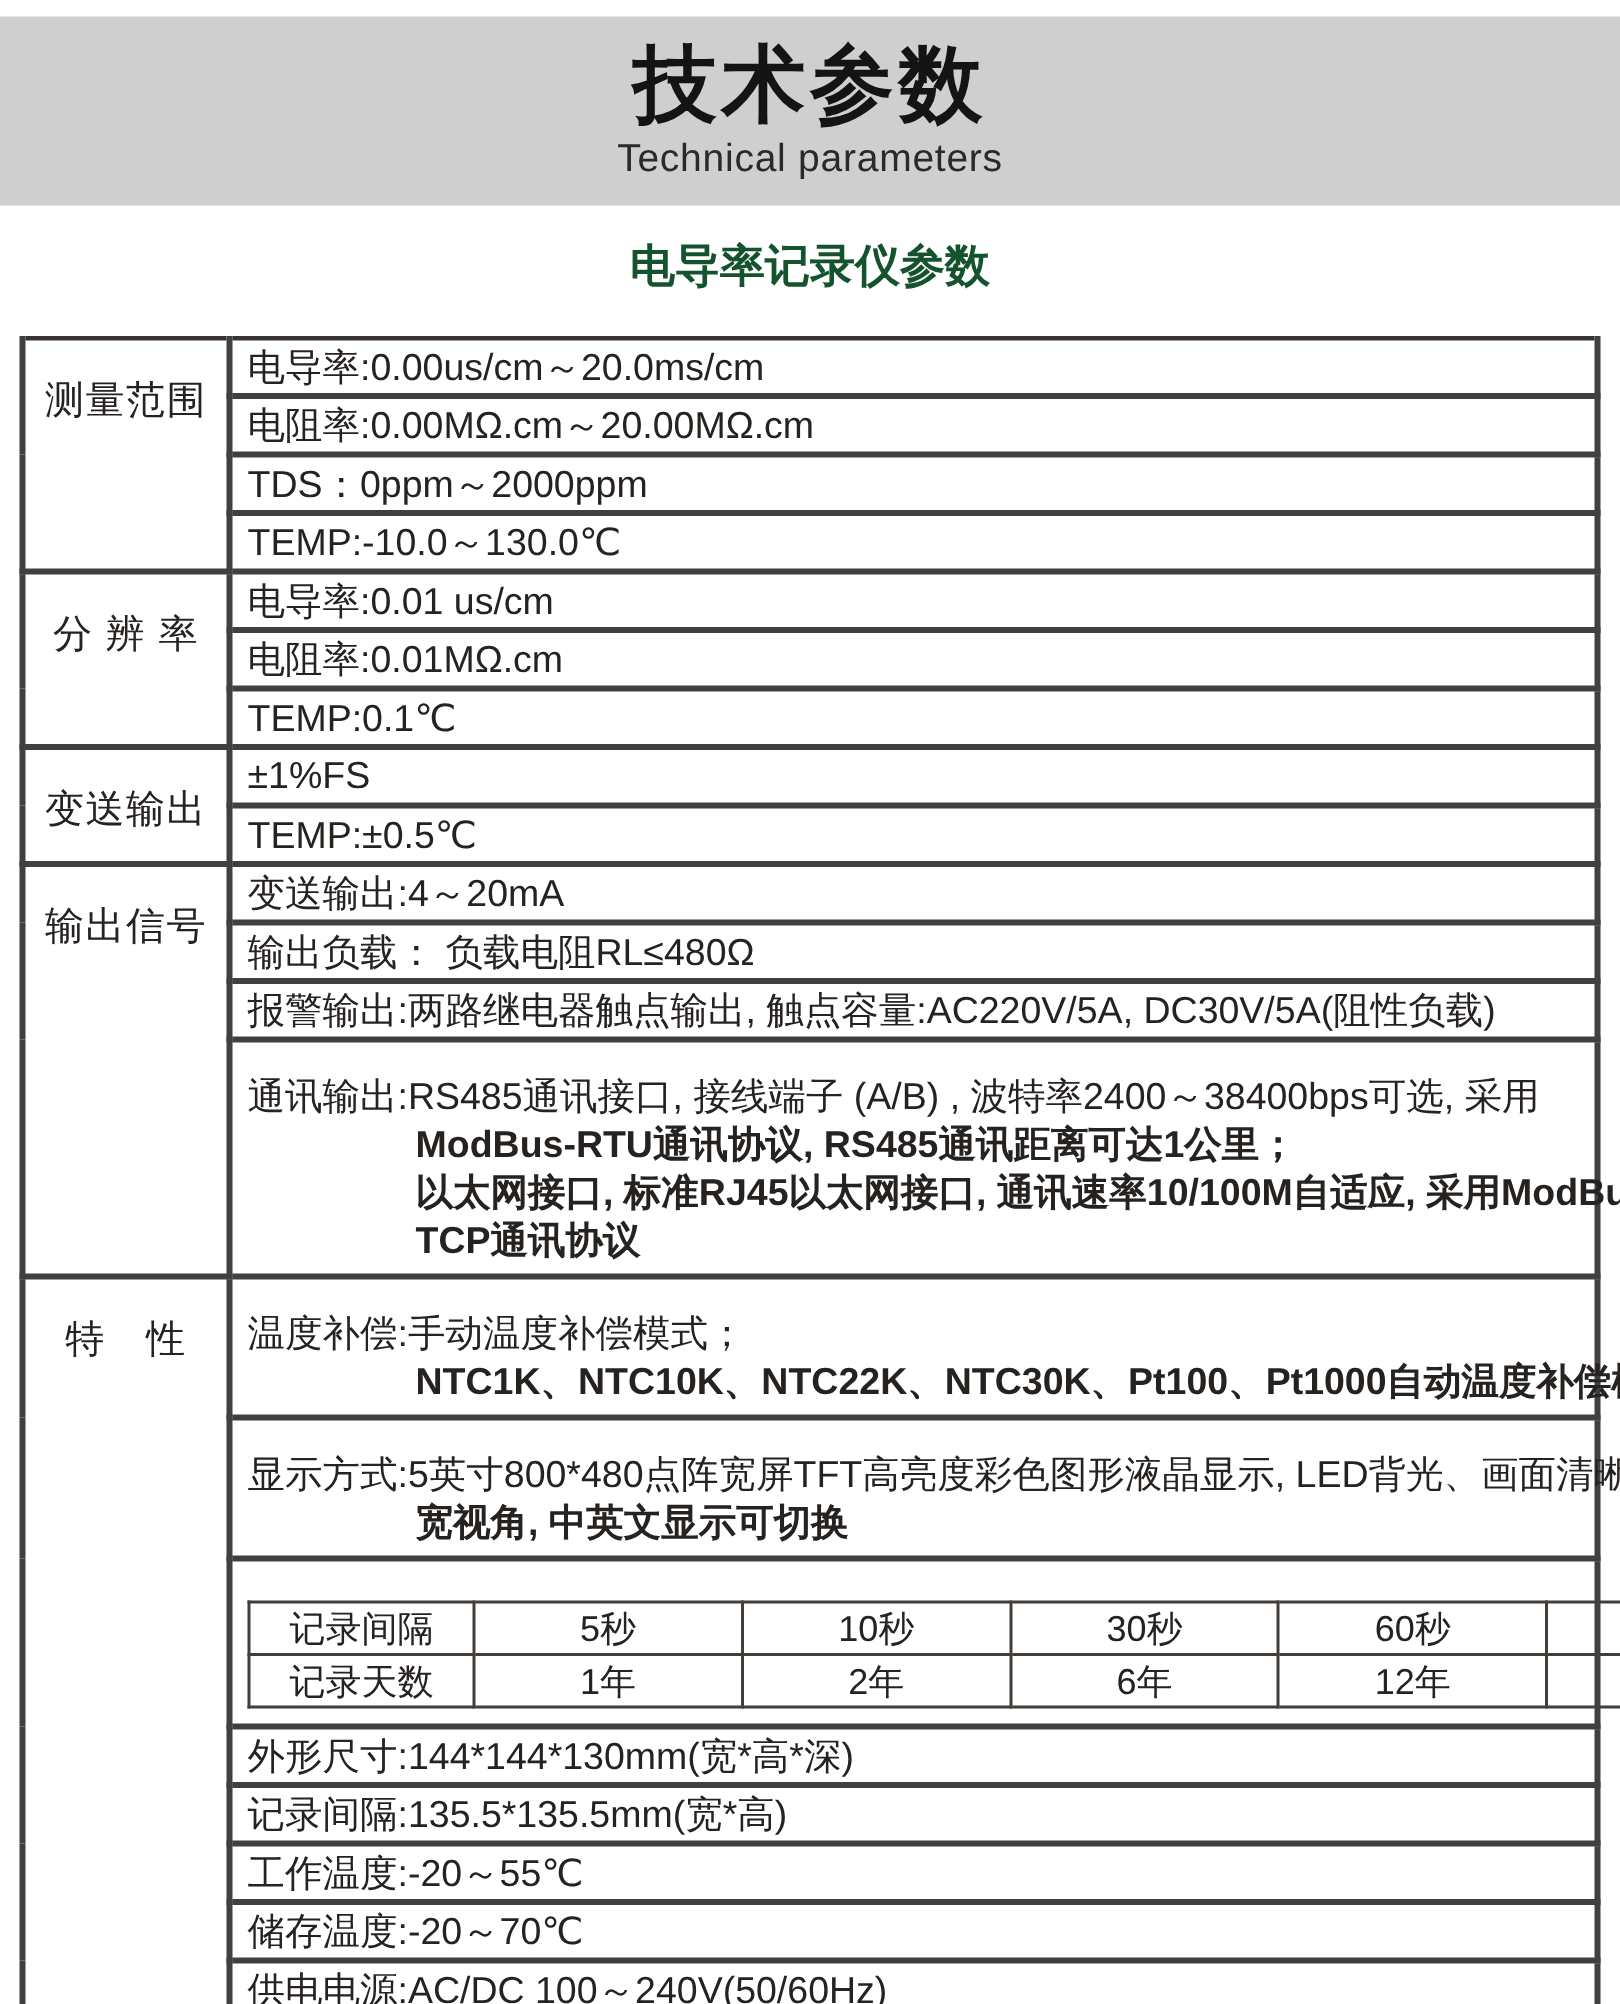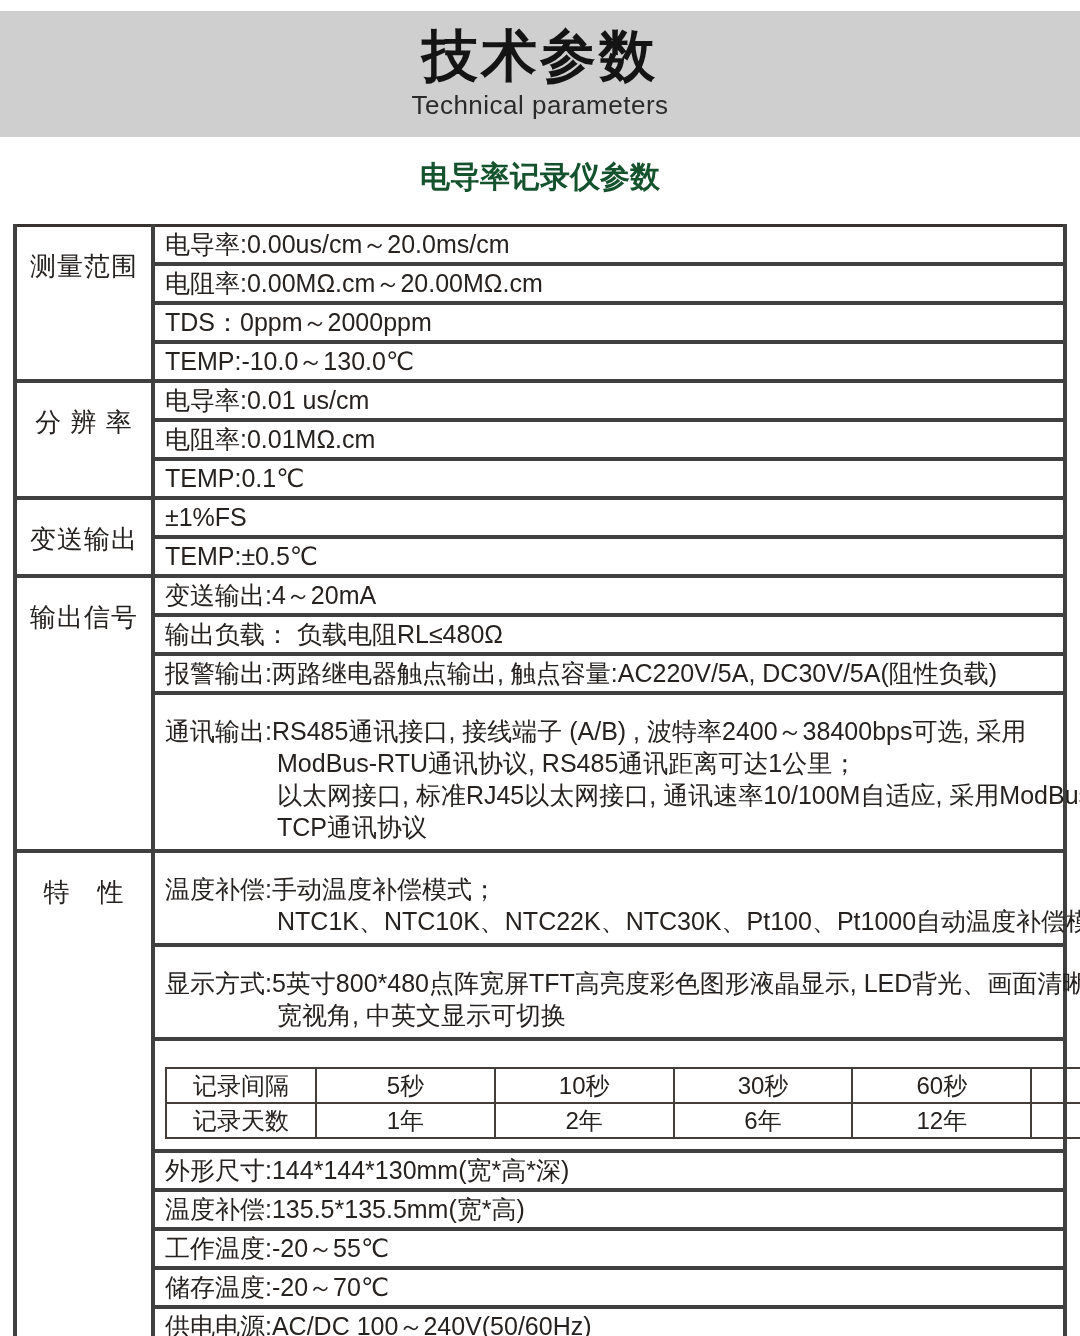--- a/index.html
+++ b/index.html
@@ -57,21 +57,21 @@
     padding: 0 8px 0 10px;
     vertical-align: middle;
     white-space: nowrap;
     margin-top: 48px;
   }
   td.v.multi {
     padding-top: 20px; padding-bottom: 6px;
     vertical-align: top;
   }
   .line { line-height: 32px; white-space: nowrap; }
-  .line.cont { padding-left: 112px; }
+  .line.cont { padding-left: 112px; font-weight: bold; }
   table.record {
     border-collapse: collapse;
     table-layout: fixed;
     width: 1046px;
     margin: 6px 0 4px 0;
     border: 2px solid #443e3b;
   }
   table.record td {
     border: 2px solid #443e3b;
     text-align: center;
@@ -192,21 +192,21 @@
           <td>24年</td>
         </tr>
       </tbody>
           </table>
     </td>
   </tr>
   <tr>
         <td class="v">外形尺寸:144*144*130mm(宽*高*深)</td>
       </tr>
   <tr>
-        <td class="v">温度补偿:135.5*135.5mm(宽*高)</td>
+        <td class="v">记录间隔:135.5*135.5mm(宽*高)</td>
       </tr>
   <tr>
         <td class="v">工作温度:-20～55℃</td>
       </tr>
   <tr>
         <td class="v">储存温度:-20～70℃</td>
       </tr>
   <tr>
         <td class="v">供电电源:AC/DC 100～240V(50/60Hz)</td>
       </tr>

